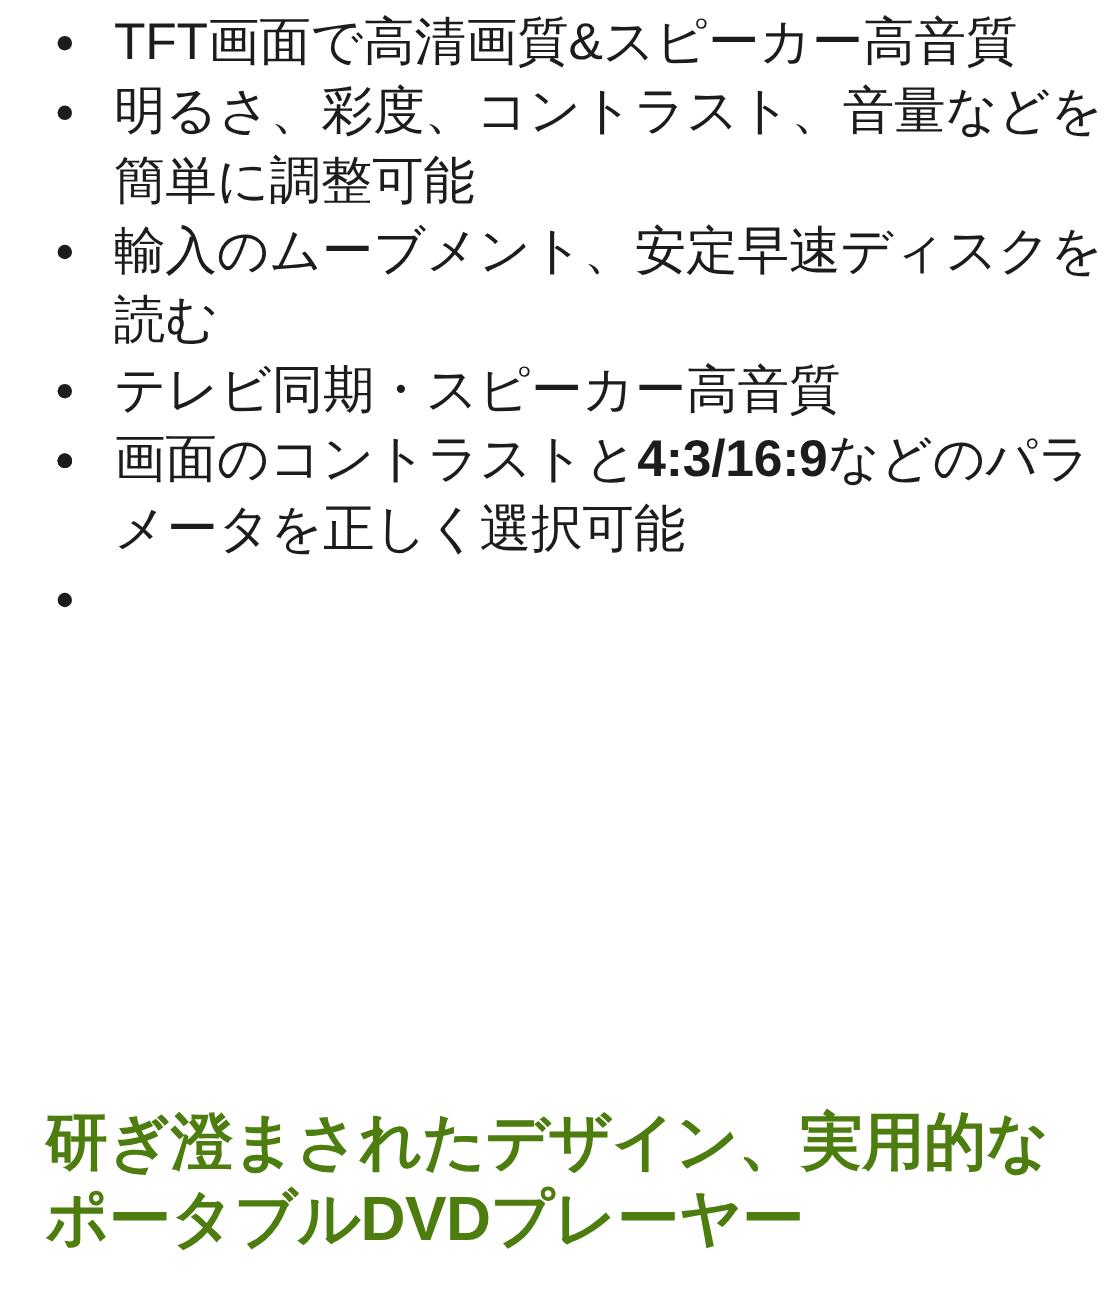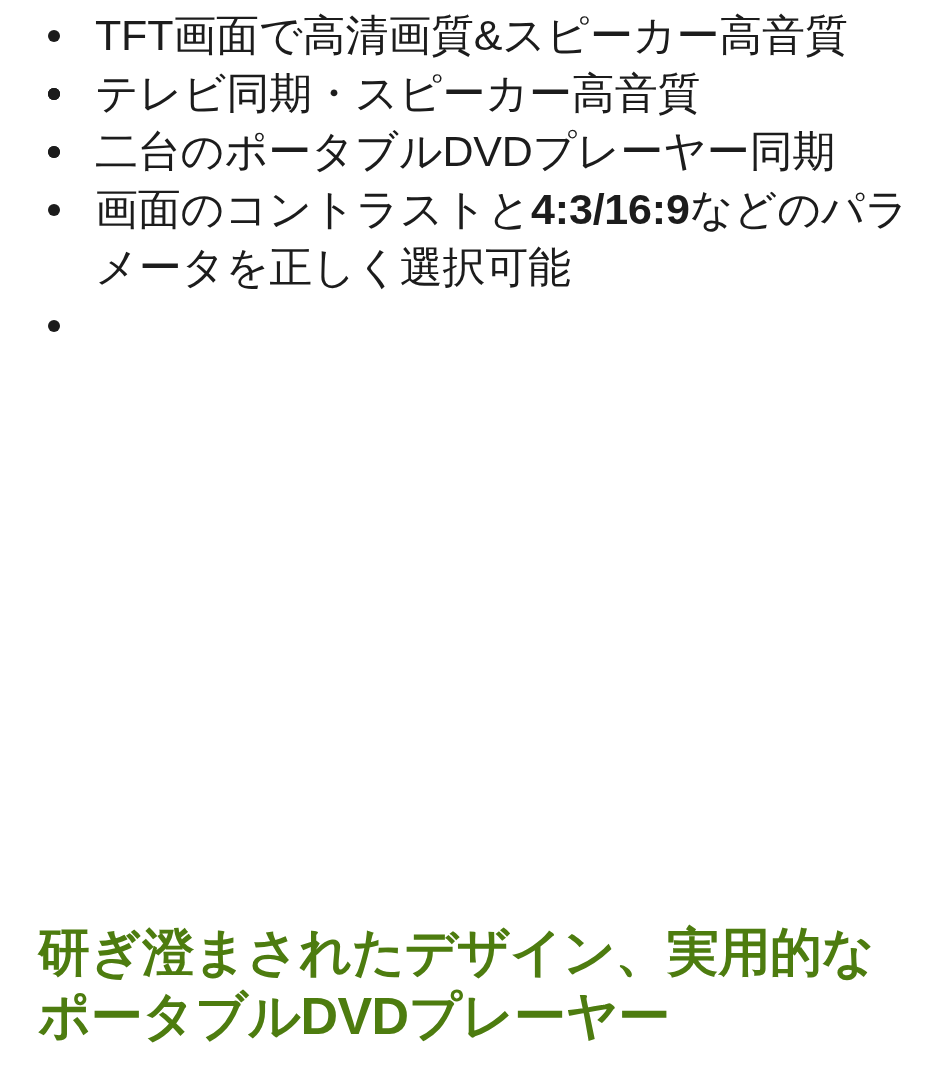--- a/index.html
+++ b/index.html
@@ -85,40 +85,41 @@
 
   <ul class="feature-list">
 
     <li class="feature-item">
       <span class="bullet-dot"></span>
       <span class="item-text">TFT画面で高清画質&amp;スピーカー高音質</span>
     </li>
 
     <li class="feature-item">
       <span class="bullet-dot"></span>
+      <span class="item-text">明るさ、彩度、コントラスト、音量などを簡単に調整可能</span>
     </li>
 
 
     <li class="feature-item">
       <span class="bullet-dot"></span>
+      <span class="item-text">輸入のムーブメント、安定早速ディスクを読む</span>
     </li>
 
     <li class="feature-item">
       <span class="bullet-dot"></span>
       <span class="item-text">テレビ同期・スピーカー高音質</span>
     </li>
 
     <li class="feature-item">
       <span class="bullet-dot"></span>
     </li>
 
 
     <li class="feature-item">
       <span class="bullet-dot"></span>
-      <span class="item-text">二台のポータブルDVDプレーヤー同期</span>
     </li>
 
     <li class="feature-item">
       <span class="bullet-dot"></span>
       <span class="item-text"><span>画面のコントラストと</span><span class="emph">4:3/16:9</span><span>などのパラメータを正しく選択可能</span></span>
     </li>
 
     <li class="feature-item">
       <span class="bullet-dot"></span>
     </li>

